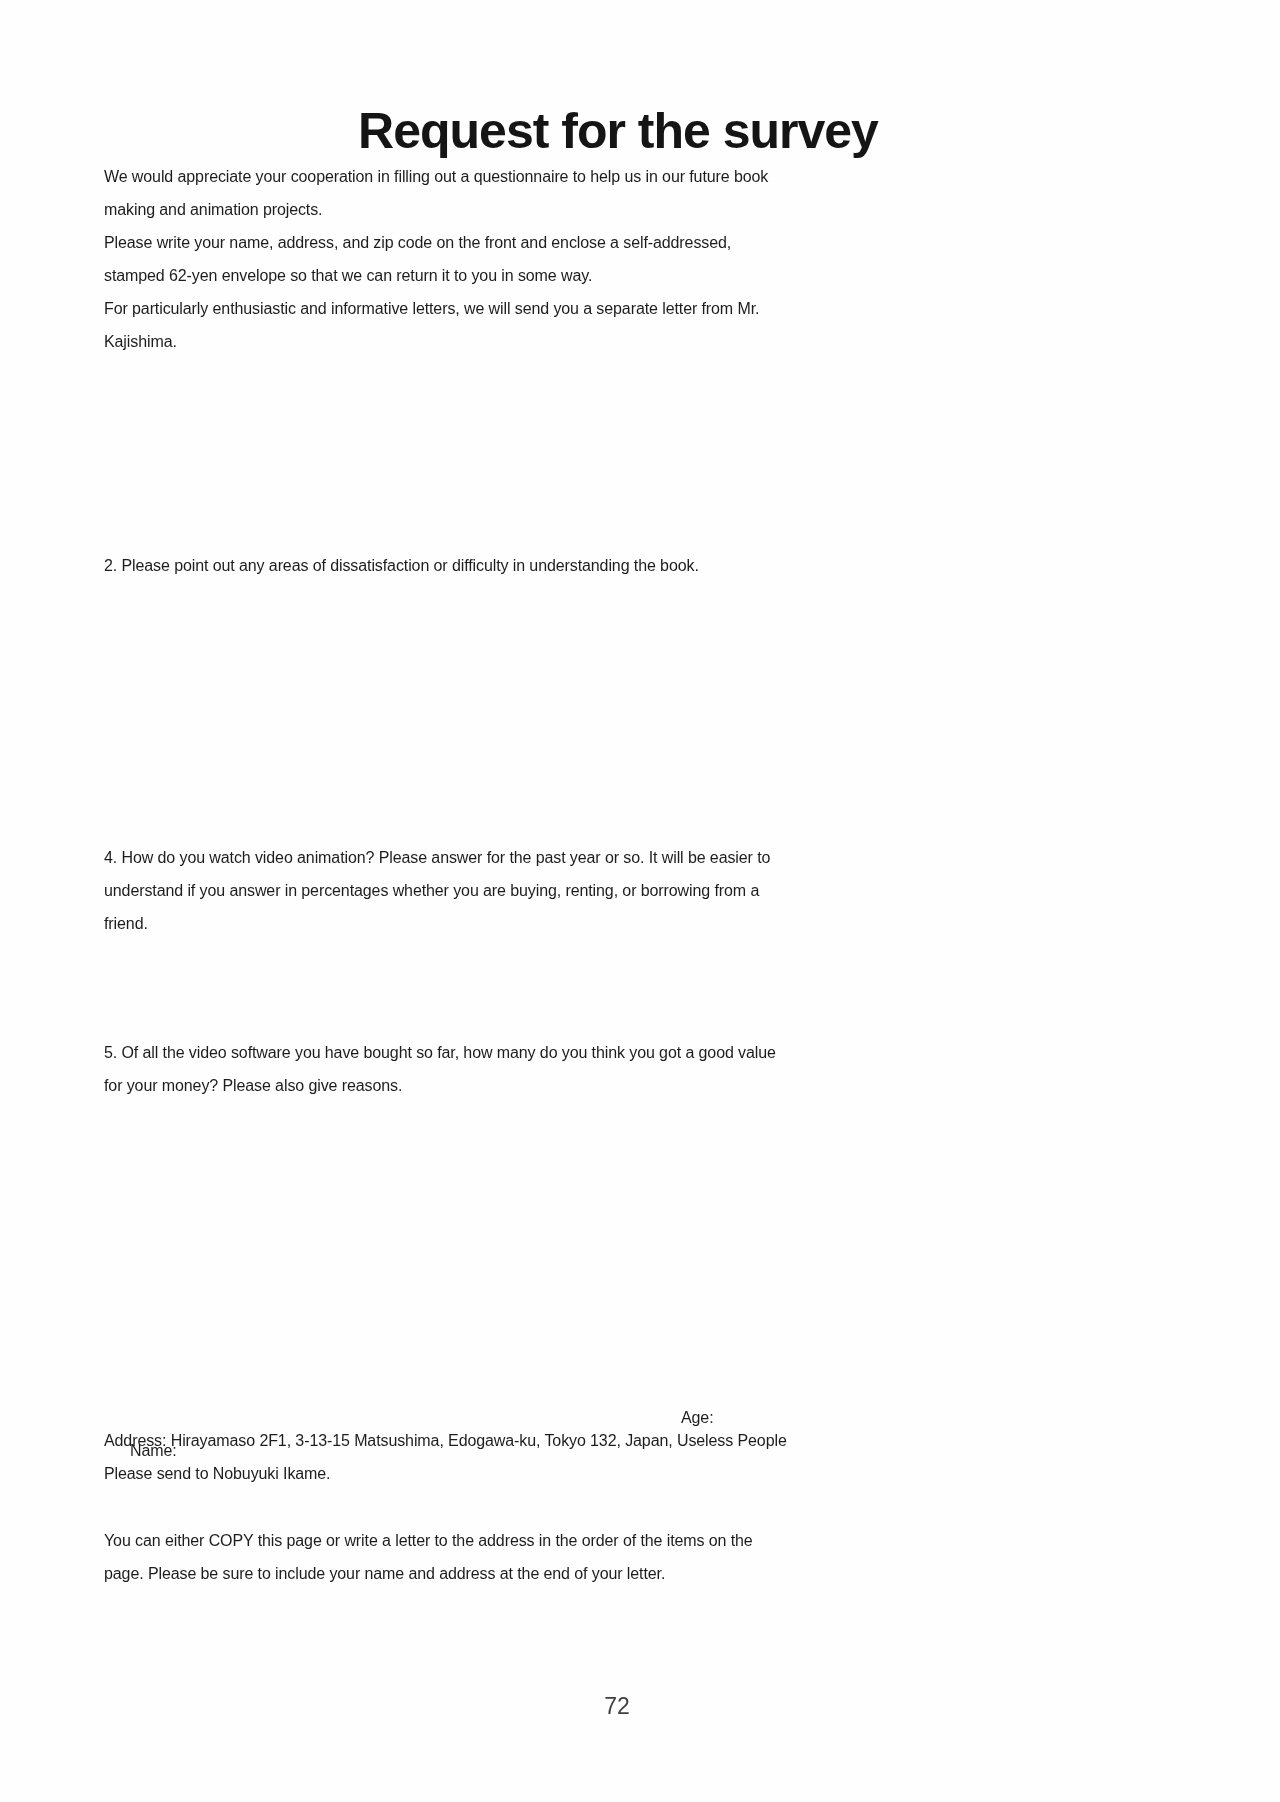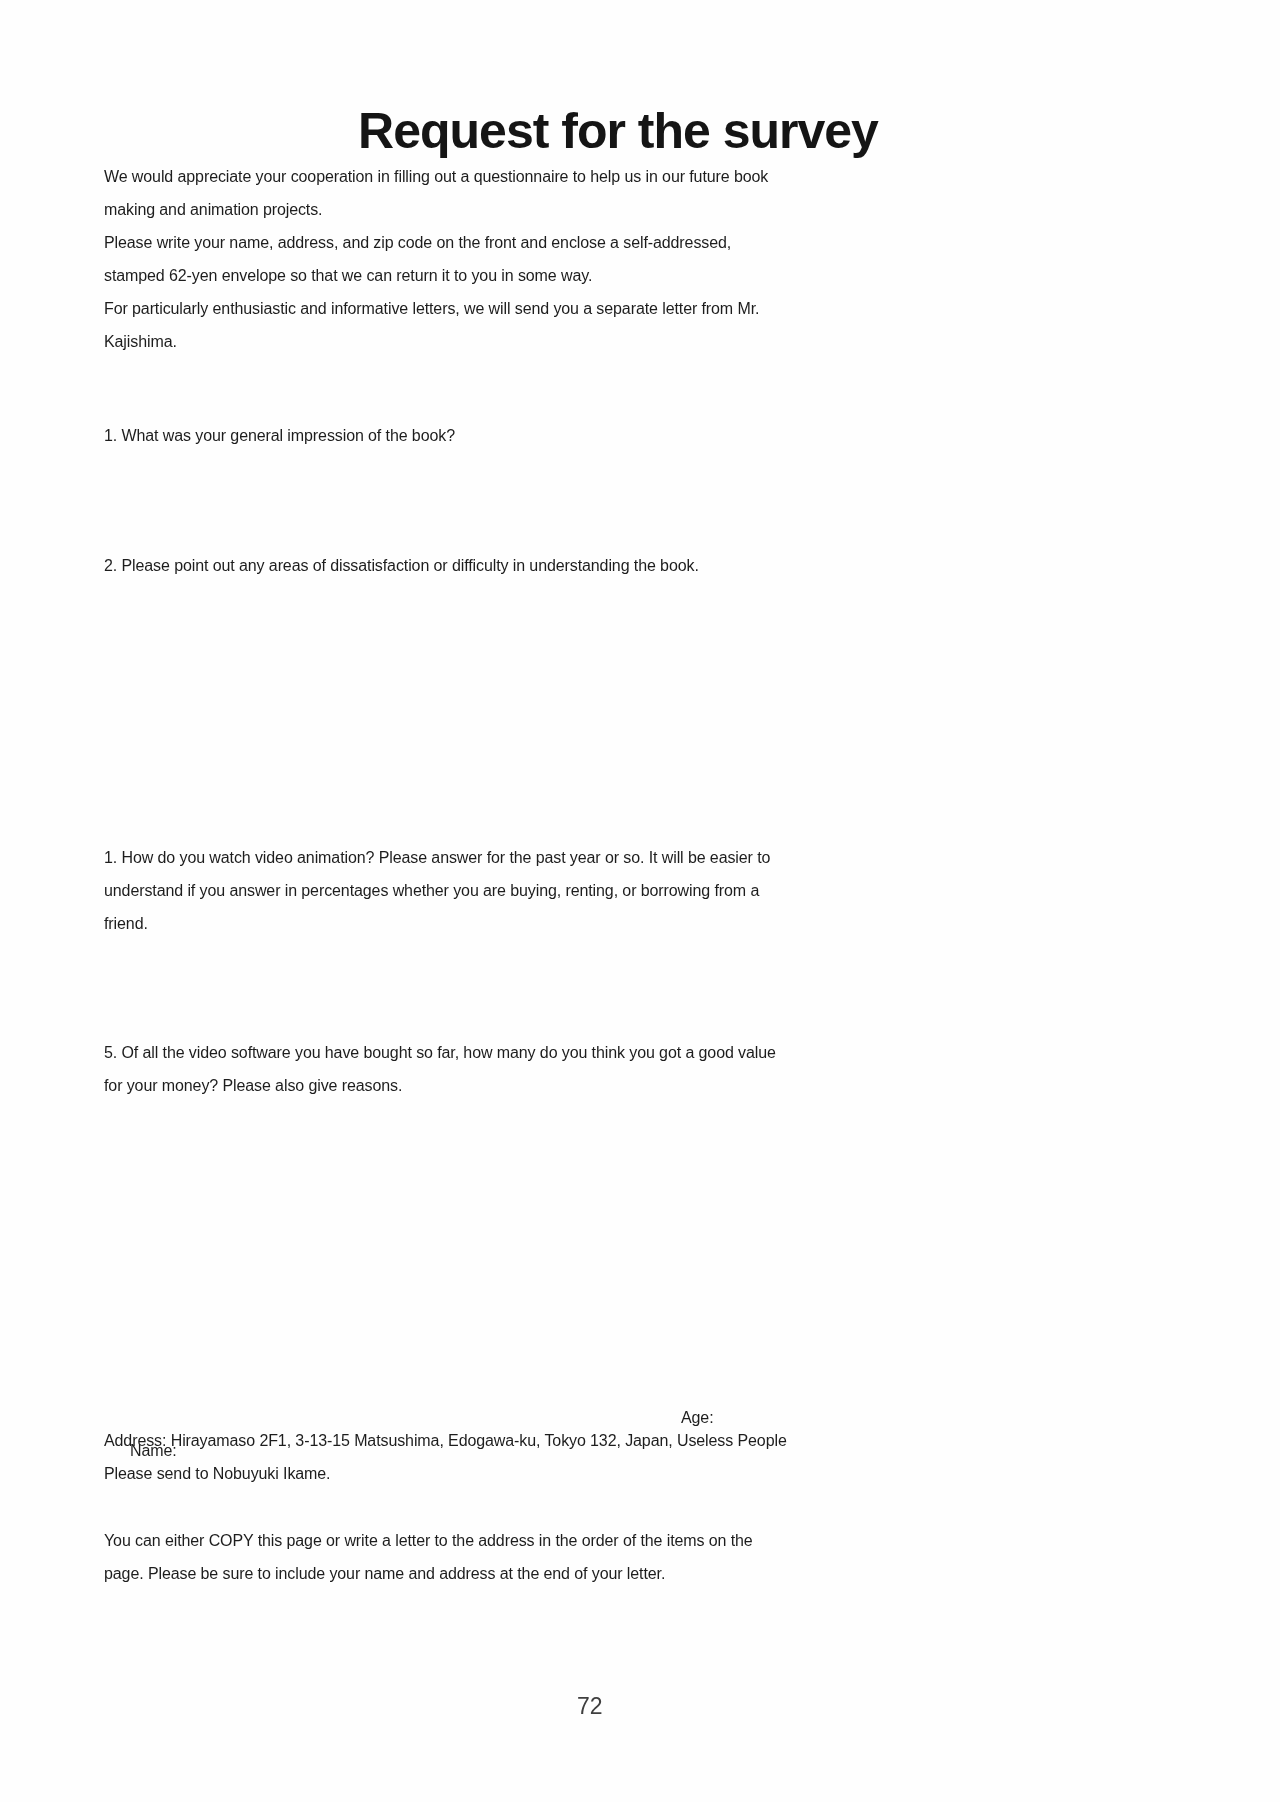--- a/index.html
+++ b/index.html
@@ -49,45 +49,45 @@
     position: absolute;
     left: 565px;
     top: 0;
     margin-left: 12px;
   }
   .page-number {
     position: absolute;
     top: 1692px;
     left: 577px;
     width: 80px;
+    text-align: center;
     font-size: 23px;
     line-height: 28px;
     color: #3f3f3f;
   }
 </style>
 </head>
 <body>
 
 <div class="page">
 
   <h1 class="doc-title">Request for the survey</h1>
 
   <div class="block" style="top:160px">We would appreciate your cooperation in filling out a questionnaire to help us in our future book
 making and animation projects.
 Please write your name, address, and zip code on the front and enclose a self-addressed,
 stamped 62-yen envelope so that we can return it to you in some way.
 For particularly enthusiastic and informative letters, we will send you a separate letter from Mr.
 Kajishima.</div>
 
-  <div class="block" style="top:419px">1. What was your general impression of the book?</div>
 
   <div class="block" style="top:549px">2. Please point out any areas of dissatisfaction or difficulty in understanding the book.</div>
 
 
-  <div class="block" style="top:841px">1. How do you watch video animation? Please answer for the past year or so. It will be easier to
+  <div class="block" style="top:841px">4. How do you watch video animation? Please answer for the past year or so. It will be easier to
 understand if you answer in percentages whether you are buying, renting, or borrowing from a
 friend.</div>
 
   <div class="block" style="top:1036px">5. Of all the video software you have bought so far, how many do you think you got a good value
 for your money? Please also give reasons.</div>
 
 
   <div class="block" style="top:1335px">
     <div class="form-line">
       <span>Name:</span>

